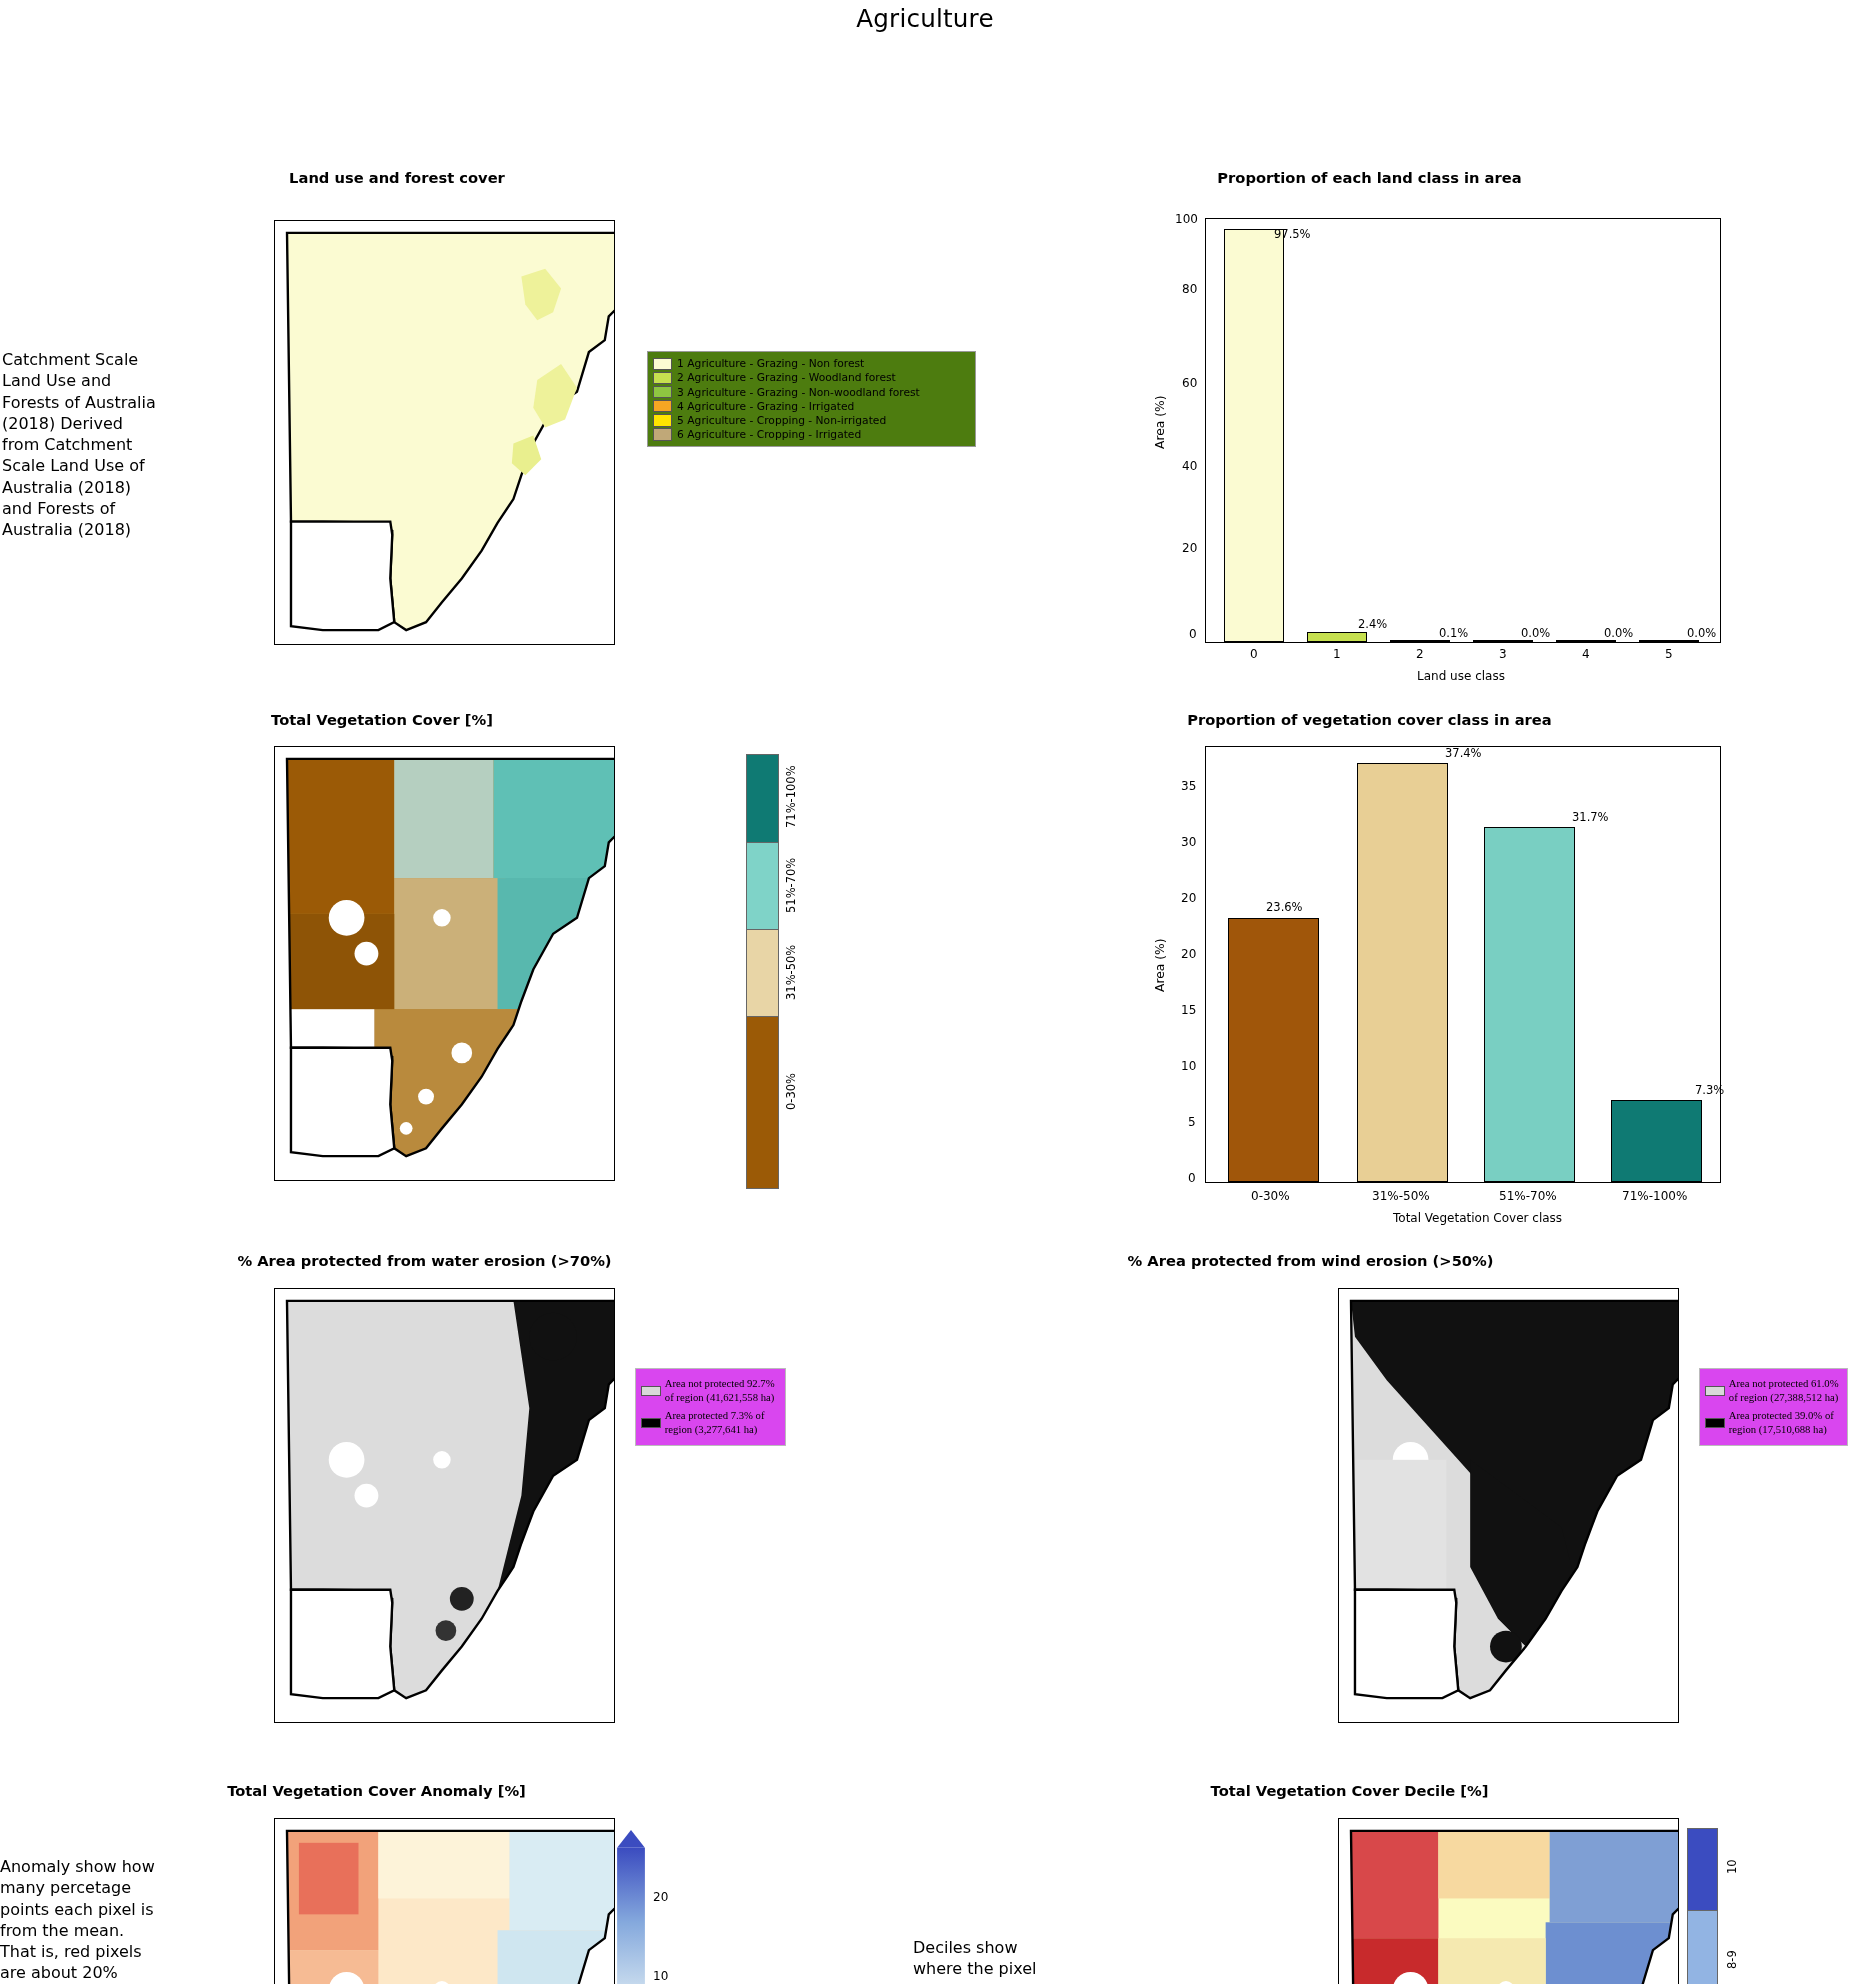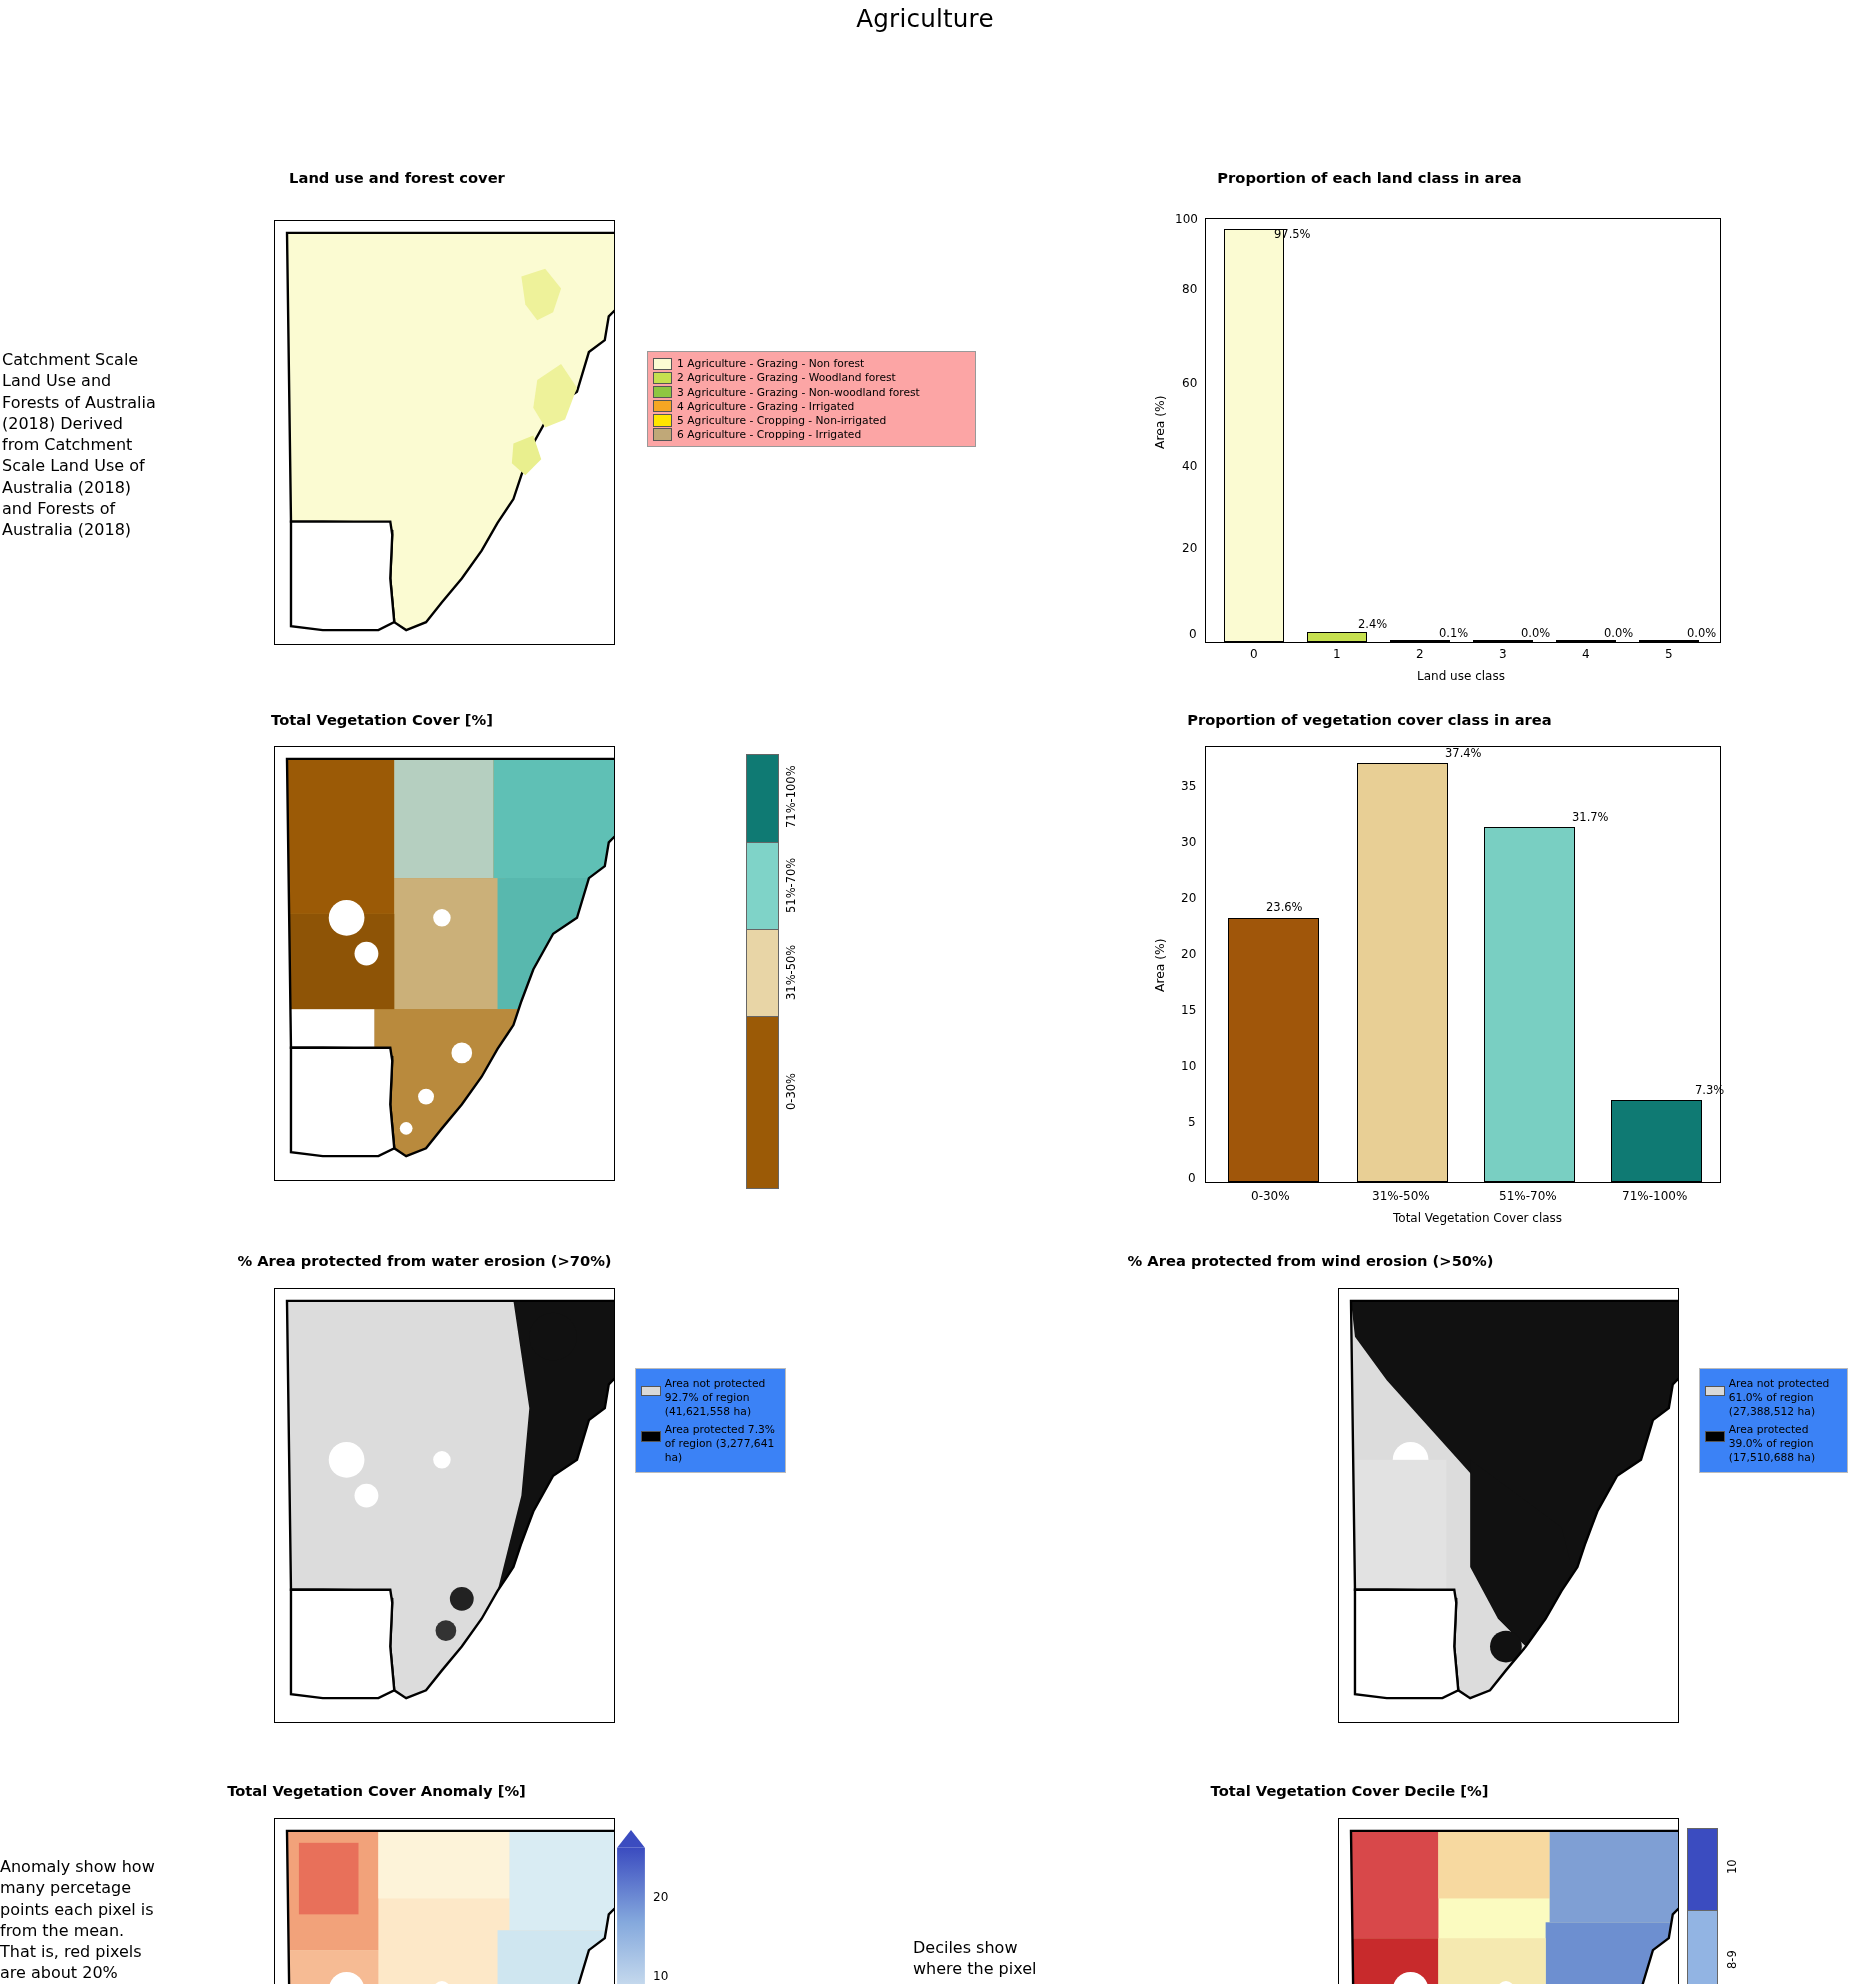--- a/index.html
+++ b/index.html
@@ -6,22 +6,22 @@
   body{width:1850px;height:2508px;position:relative;font-family:"DejaVu Sans",sans-serif;color:#000;}
   .abs{position:absolute;}
   .title-main{position:absolute;left:0;top:4px;width:1850px;text-align:center;font-size:24.6px;font-weight:normal;letter-spacing:0.2px;}
   .panel-title{position:absolute;text-align:center;font-size:14.7px;font-weight:bold;}
   .sidetext{position:absolute;font-size:16px;line-height:1.33;color:#000;}
   .mapbox{position:absolute;border:1.2px solid #000;background:#ffffff;box-sizing:border-box;overflow:hidden;}
   .axisbox{position:absolute;border:1.2px solid #000;background:#fff;box-sizing:border-box;}
   .ticklbl{position:absolute;font-size:12px;}
   .axislbl{position:absolute;font-size:12px;}
   .barlbl{position:absolute;font-size:11.5px;}
-  .legendbox{position:absolute;border:0.8px solid #999;background:#fca5a5;box-sizing:border-box;padding:4px 4.8px;}
-  .legendbox.white{background:#3b82f6;border:0.8px solid #bbbbbb;}
+  .legendbox{position:absolute;border:0.8px solid #999;background:#4d7c0f;box-sizing:border-box;padding:4px 4.8px;}
+  .legendbox.white{background:#d946ef;border:0.8px solid #bbbbbb;font-family:Liberation Serif, serif;}
   .legrow{display:flex;align-items:center;margin:1.2px 0;font-size:10.7px;}
   .legswatch{width:17.5px;height:10.3px;margin-right:4.8px;border:0.4px solid #555;flex:none;}
   .legrow-blk{display:flex;align-items:flex-start;margin:4px 0;font-size:10.7px;line-height:1.3;}
   .legswatch2{width:18px;height:8.7px;margin-right:4px;margin-top:8.7px;border:0.4px solid #555;flex:none;}
   .cbar{position:absolute;border:0.4px solid #666;}
   .cbar-lbl{position:absolute;font-size:11.5px;transform:rotate(-90deg);transform-origin:left top;white-space:nowrap;}
   .vert-axis-title{position:absolute;font-size:12.3px;transform:rotate(-90deg);transform-origin:left top;white-space:nowrap;}
   .bar{position:absolute;border:0.8px solid #000;box-sizing:border-box;}
   .logo{position:absolute;}
 </style>

